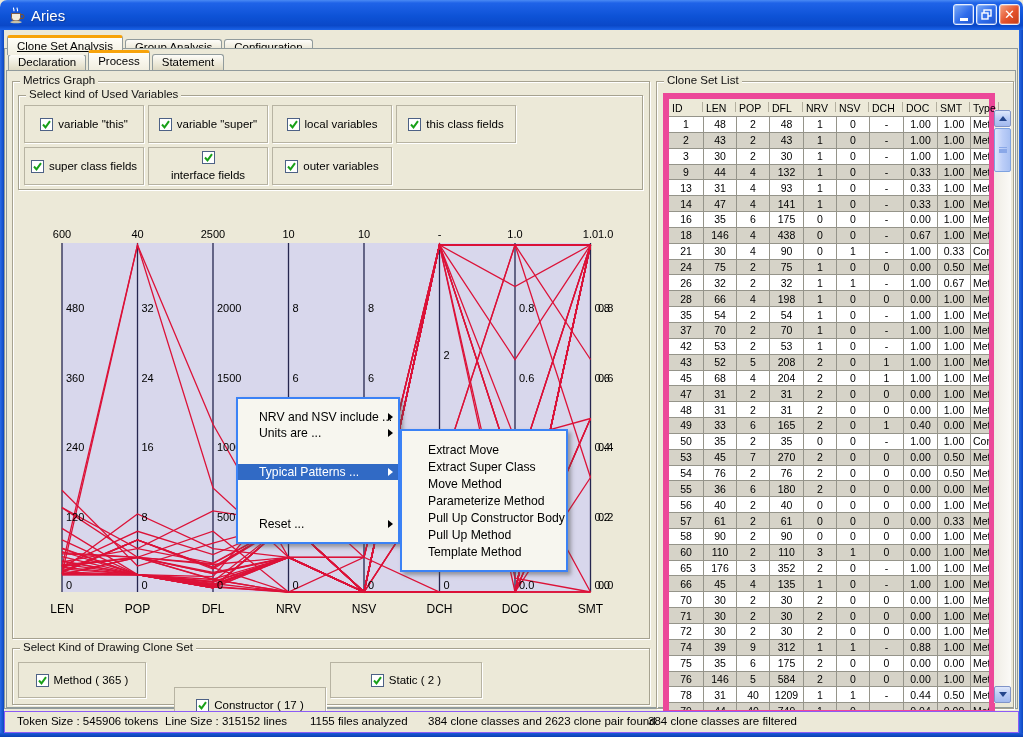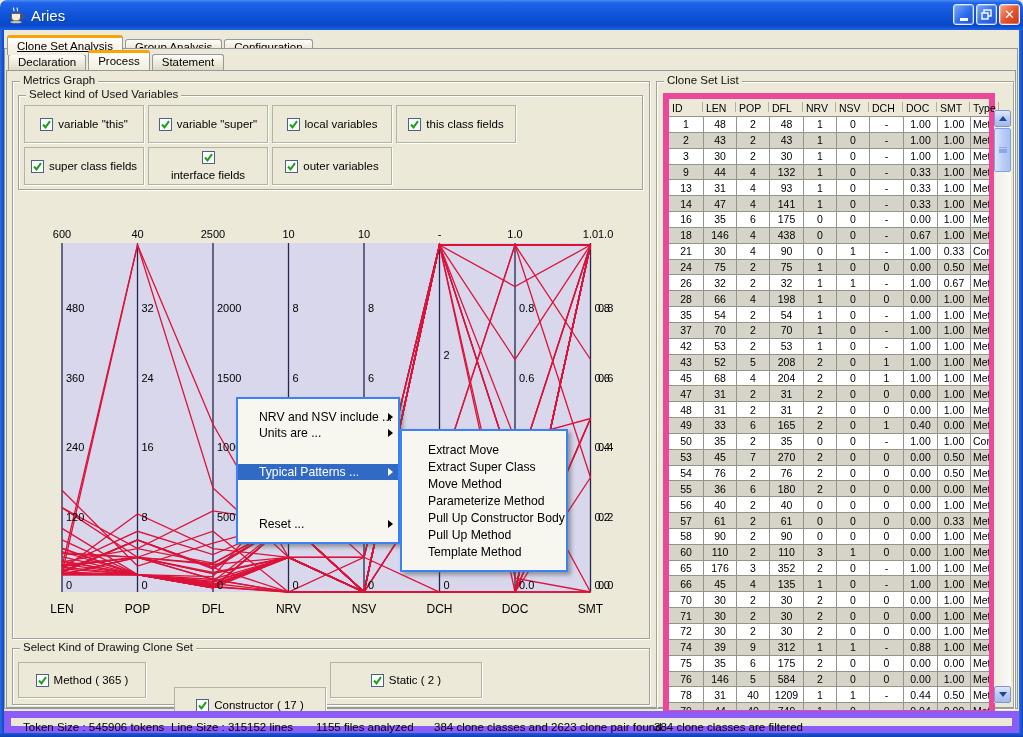--- a/index.html
+++ b/index.html
@@ -63,21 +63,21 @@
   .sthumb{position:absolute;left:0;top:18px;width:17px;height:44px;border-radius:2px;border:1px solid #7da2e0;box-sizing:border-box;
     background:linear-gradient(90deg,#dce6fc,#bcceF8 50%,#a8c0f2);}
   .sthumb .grip{position:absolute;left:4px;top:18px;width:8px;border-top:1px solid #8aa8e8;box-shadow:0 2px 0 #8aa8e8,0 4px 0 #8aa8e8;height:1px;}
   
   .menu{position:absolute;background:#f7f6ef;border:2px solid #3b82f6;box-shadow:3px 3px 4px rgba(80,80,80,.5);z-index:40;padding:10px 0;box-sizing:border-box;}
   .mi{position:relative;font-size:12.2px;color:#000;display:flex;align-items:center;white-space:nowrap;}
   .mi.hl{background:#316ac5;color:#fff;margin-top:23px;}
   .mi .arr{position:absolute;right:5px;width:0;height:0;border-top:4px solid transparent;border-bottom:4px solid transparent;border-left:5px solid #000;}
   .mi.hl .arr{border-left-color:#fff;}
   
-  .statusbar{position:absolute;left:4px;top:711px;width:1015px;height:22px;box-sizing:border-box;border:7px solid #8b5cf6;background:#ece9d8;}
+  .statusbar{position:absolute;left:4px;top:711px;width:1015px;height:22px;box-sizing:border-box;border:1px solid #8b5cf6;background:#ece9d8;}
   .statusbar span{position:absolute;top:3px;font-size:11.5px;color:#000;white-space:nowrap;}
   
   #chart-svg{position:absolute;left:10px;top:222px;}
   text{font-family:"Liberation Sans","DejaVu Sans",sans-serif;}
 </style>
 </head>
 <body>
 
 <div class="window">
 

